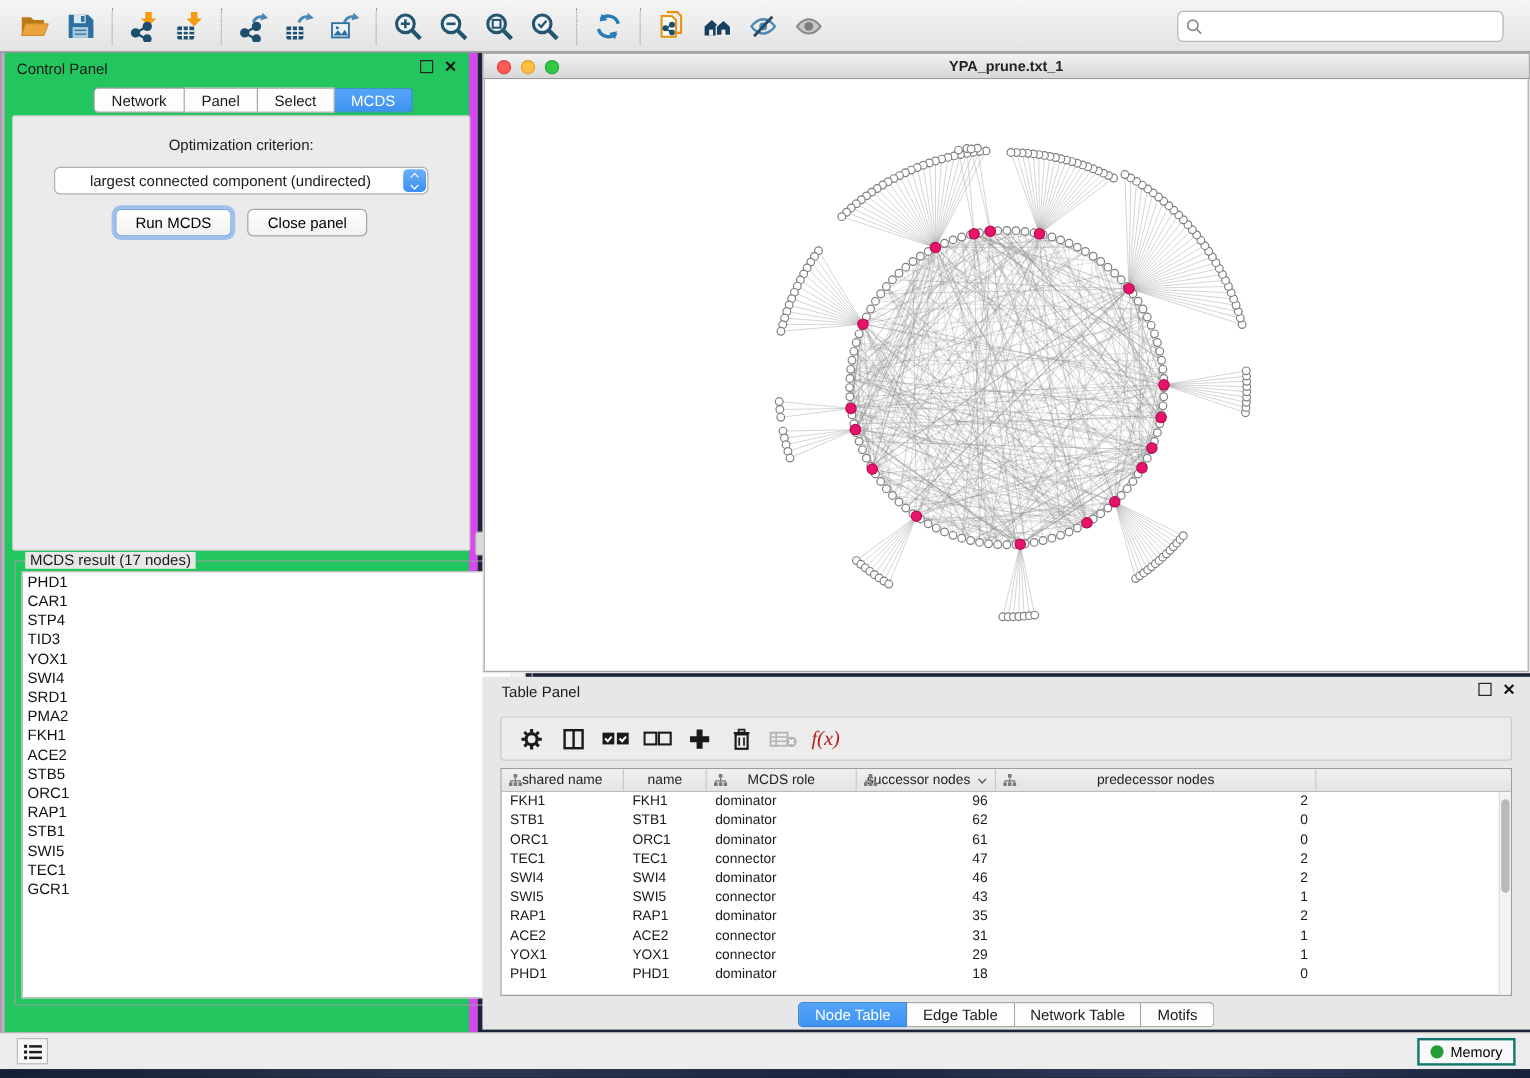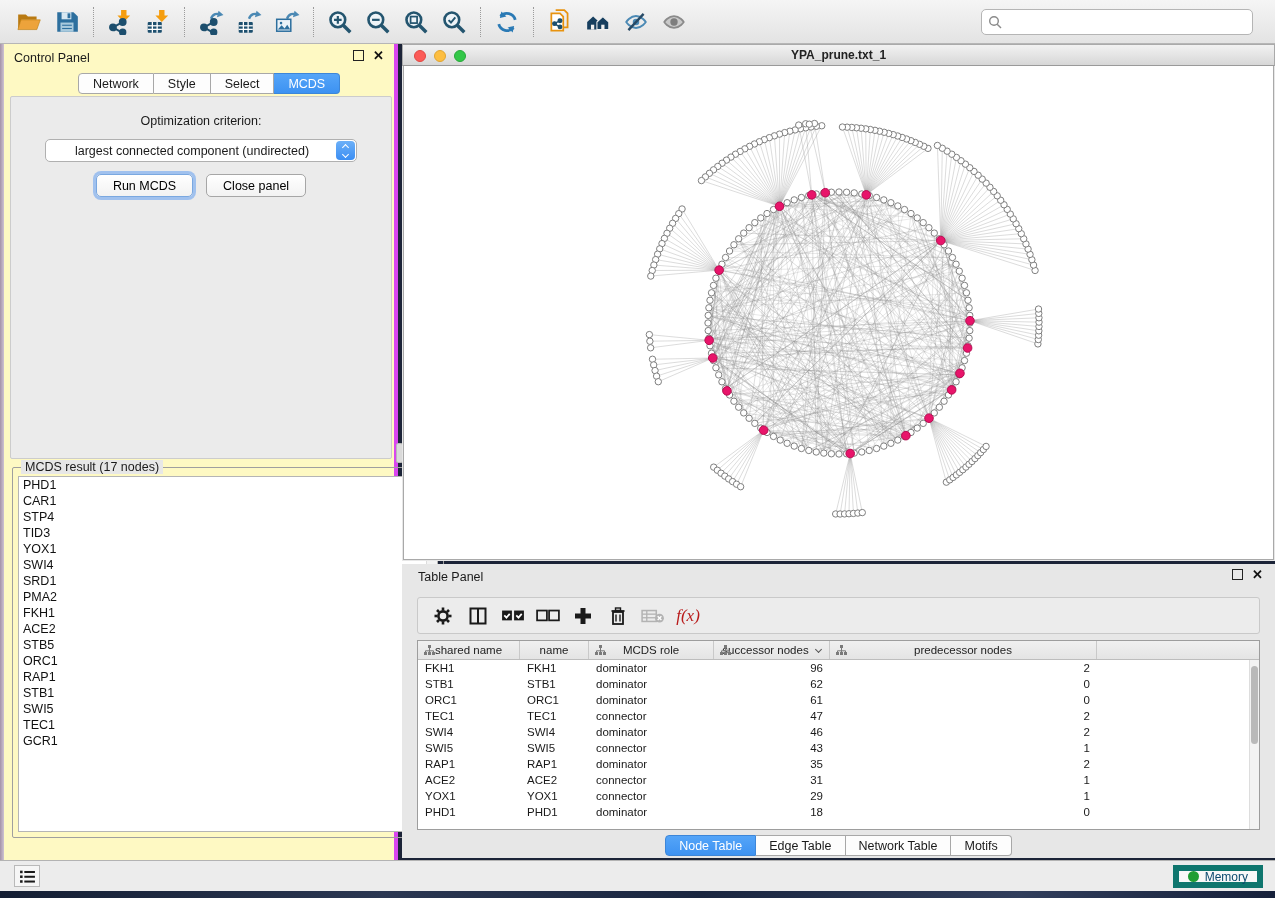--- a/index.html
+++ b/index.html
@@ -19,22 +19,22 @@
     background:#fff; padding:0 8px 0 26px; font-size:12px; outline:none; }
   #search-glass { position:absolute; left:7px; top:6px; width:14px; height:14px; }
 
   
   #left-strip { left:0; top:44px; width:4px; height:847px;
     background:linear-gradient(90deg,#a492a8,#cfc3d2); }
   #desktop-strip { left:0; top:891px; width:1275px; height:7px;
     background:linear-gradient(90deg,#141e33,#2b3752 30%,#1a2640 55%,#313e5c 80%,#16203a); }
 
   
-  #control-panel { left:4px; top:44px; width:394px; height:816px; background:#fef9c3;
-    border-right:4px solid #d946ef; font-size:12px; color:#1a1a1a; }
+  #control-panel { left:4px; top:44px; width:394px; height:816px; background:#22c55e;
+    border-right:7px solid #d946ef; font-size:12px; color:#1a1a1a; }
   #cp-title-row { position:relative; height:26px; }
   #cp-title { position:absolute; left:10px; top:7px; font-size:12.5px; }
   .win-btns { position:absolute; right:10px; top:6px; display:flex; gap:9px; align-items:center; }
   .float-btn { width:11px; height:11px; border:1.6px solid #222; background:transparent; }
   .close-btn { font-size:13px; font-weight:bold; color:#111; line-height:11px; }
   #cp-tabs { position:absolute; left:74px; top:29px; display:flex; }
   .cp-tab { height:21px; padding:0 14px; display:flex; align-items:center; background:#fdfdfd;
     border:1px solid #a8a8a8; border-left-width:0; font-size:12.5px; }
   .cp-tab:first-child { border-left-width:1px; border-radius:4px 0 0 4px; }
   .cp-tab:last-child { border-radius:0 4px 4px 0; }
@@ -115,22 +115,22 @@
   .tp-tab:first-child { border-left-width:1px; border-radius:4px 0 0 4px; }
   .tp-tab:last-child { border-radius:0 4px 4px 0; }
   .tp-tab.active { background:linear-gradient(#55a5f8,#3d92f2); color:#fff; border-color:#3d86d8; }
 
   
   #status-bar { left:0; top:860px; width:1275px; height:31px; background:#ececec;
     border-top:1px solid #b3b3b3; }
   #menu-btn { position:absolute; left:14px; top:4px; width:26px; height:22px; background:#f6f6f6;
     border:1px solid #b9b9b9; display:flex; align-items:center; justify-content:center; }
   #memory-btn { position:absolute; right:12px; top:4px; height:23px; padding:0 9px;
-    background:#f8f8f8; border:6px solid #0f766e; display:flex; align-items:center; gap:6px;
-    font-size:12px; color:#0c4a6e; }
+    background:#f8f8f8; border:2px solid #0f766e; display:flex; align-items:center; gap:6px;
+    font-size:12px; color:#000000; }
   #memory-dot { width:11px; height:11px; border-radius:50%; background:#1f9e33; }
 </style>
 </head>
 <body>
 
 <div id="toolbar" class="abs">
   <div class="tbtn">
     <svg viewBox="0 0 24 24">
       <path d="M2 5h7l2 2h8v3H5L2 19z" fill="#b97a12"></path>
       <path d="M4.6 10h17.8l-3.2 9H1.8z" fill="#eda33b" stroke="#c07f10" stroke-width=".6"></path>
@@ -298,21 +298,21 @@
 <div id="control-panel" class="abs">
   <div id="cp-title-row">
     <span id="cp-title">Control Panel</span>
     <span class="win-btns">
       <span class="float-btn"></span>
       <span class="close-btn">✕</span>
     </span>
   </div>
   <div id="cp-tabs">
       <div class="cp-tab">Network</div>
-      <div class="cp-tab">Style</div>
+      <div class="cp-tab">Panel</div>
       <div class="cp-tab">Select</div>
       <div class="cp-tab active">MCDS</div>
     </div>
   <div id="cp-content">
     <div id="opt-label">Optimization criterion:</div>
     <div id="opt-select">
       <span class="val">largest connected component (undirected)</span>
       <span id="opt-stepper">
         <span class="chev up"></span>
           <span class="chev down"></span>

